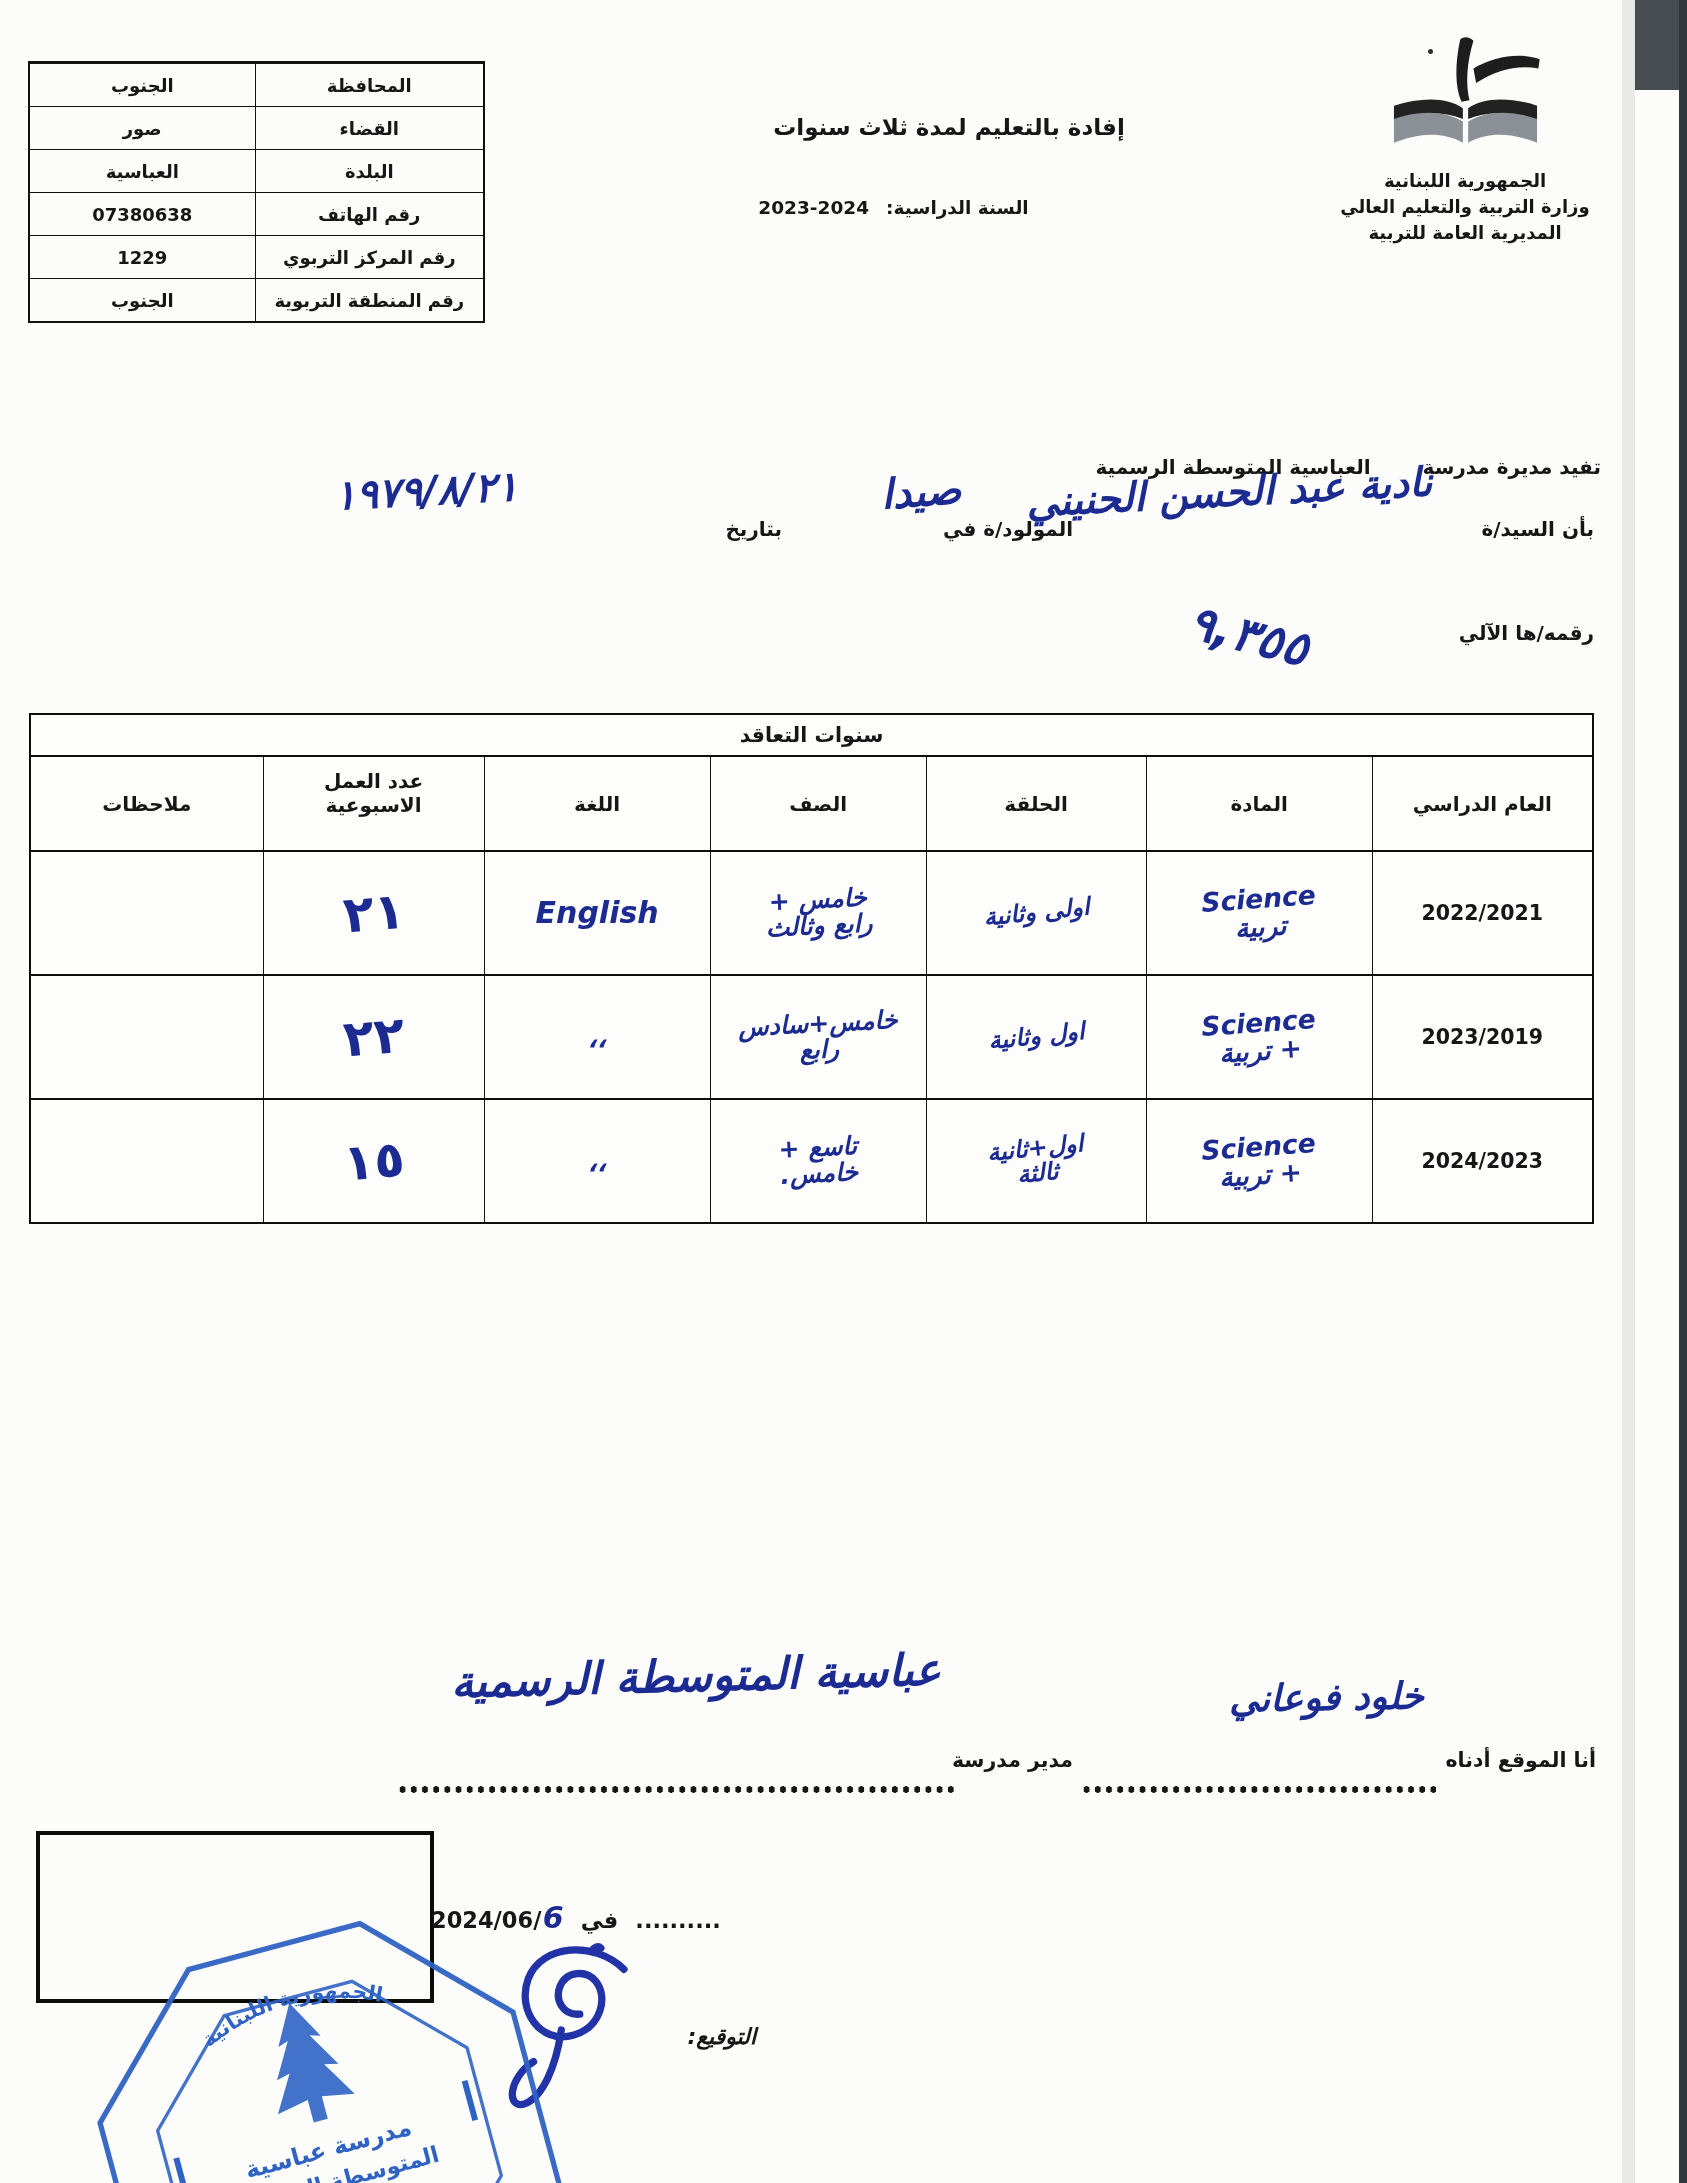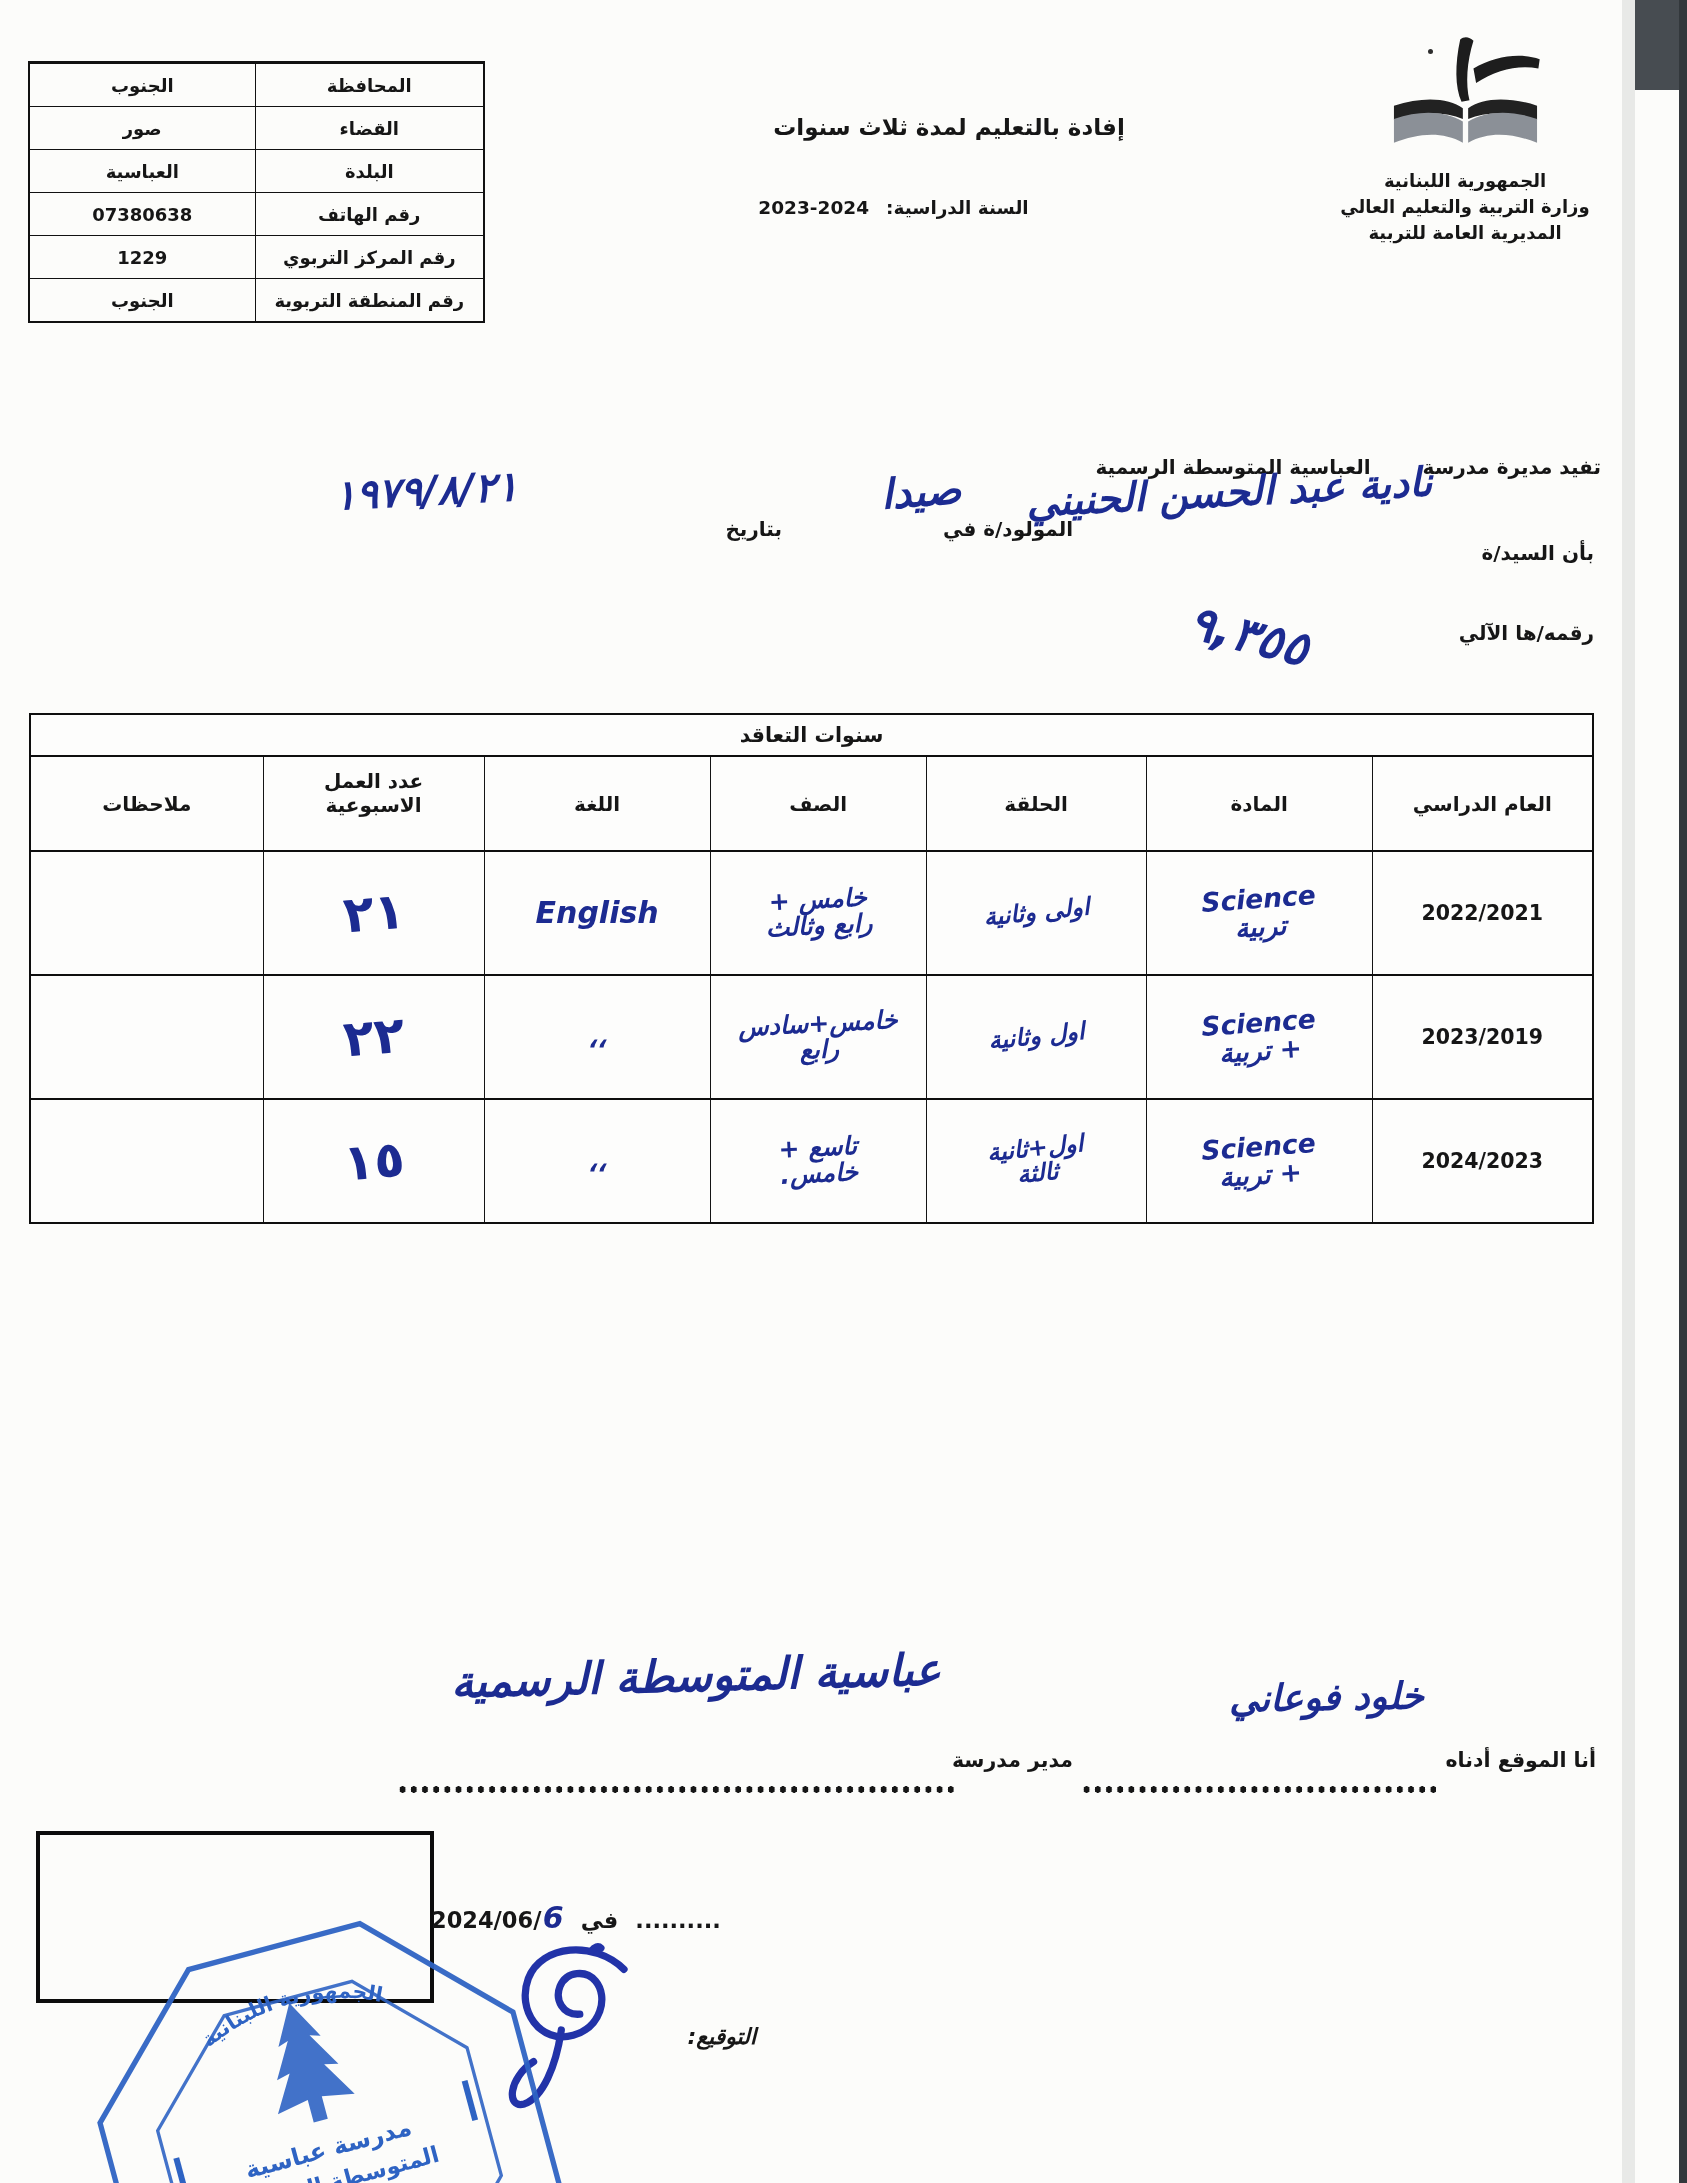--- a/index.html
+++ b/index.html
@@ -123,21 +123,21 @@
       <span class="lbl">السنة الدراسية:</span><span>2024-2023</span>
     </div>
   </div>
 
   <div class="abs printed" style="right:86px; top:455px; direction:rtl; font-size:20px;">
     <span>تفيد مديرة مدرسة</span>
     <span style="display:inline-block; width:38px;"></span>
     <span>العباسية المتوسطة الرسمية</span>
   </div>
 
-  <div class="abs printed" style="right:93px; top:541px; direction:rtl; font-size:20px;margin-left:28px;">بأن السيد/ة</div>
+  <div class="abs printed" style="right:93px; top:517px; direction:rtl; font-size:20px;margin-left:28px;">بأن السيد/ة</div>
   <div class="abs hw" style="right:255px; top:471px; font-size:40px; transform:rotate(-3deg); direction:rtl;">نادية عبد الحسن الحنيني</div>
   <div class="abs printed" style="right:614px; top:517px; direction:rtl; font-size:20px;">المولود/ة في</div>
   <div class="abs hw" style="right:726px; top:471px; font-size:41px; transform:rotate(-4deg); direction:rtl;">صيدا</div>
   <div class="abs printed" style="right:905px; top:517px; direction:rtl; font-size:20px;text-align:center;">بتاريخ</div>
   <div class="abs hw" style="left:334px; top:470px; font-size:41px; transform:rotate(-3deg); direction:ltr; letter-spacing:6.6px;">١٩٧٩/٨/٢١</div>
 
   <div class="abs printed" style="right:93px; top:621px; direction:rtl; font-size:20px;">رقمه/ها الآلي</div>
   <div class="abs hw" style="left:1188px; top:610px; font-size:48px; transform:rotate(14deg); direction:ltr; letter-spacing:3.3px;">٩,٣٥٥</div>
 
   <table class="contract abs" style="left:29px; top:713px;">

